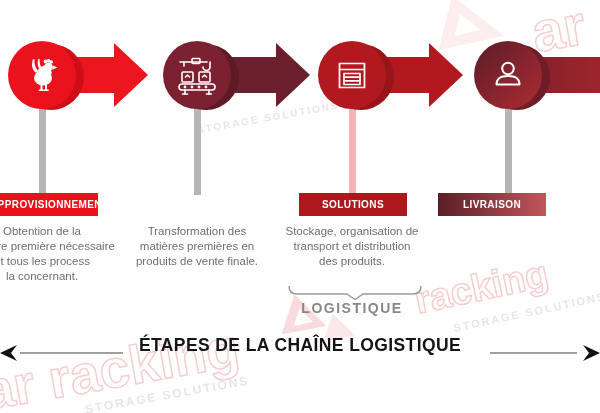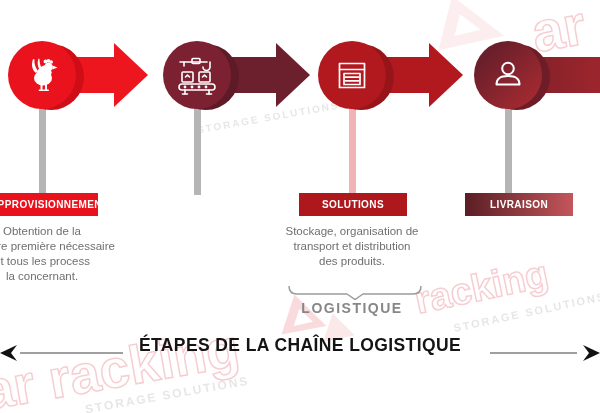--- a/index.html
+++ b/index.html
@@ -113,20 +113,23 @@
         <path d="M8.5,41 h5 M32.5,41 h5"></path>
       </g>
       <g fill="#ffffff">
         <circle cx="11" cy="34" r="1.4"></circle>
           <circle cx="18" cy="34" r="1.4"></circle>
         <circle cx="25" cy="34" r="1.4"></circle>
           <circle cx="32" cy="34" r="1.4"></circle>
       </g>
     </svg>
   </div>
+  <div class="desc" style="left:127px;width:140px;">Transformation des
+matières premières en
+produits de vente finale.</div>
 
   <div class="stem stem-pink" style="left:348.5px;"></div>
   <svg class="arrow" style="left:352px;" width="111" height="64">
     <polygon points="0,14 77,14 77,0 111,32 77,64 77,50 0,50" fill="#b2191e"></polygon>
   </svg>
   <div class="shadow-circle sh3" style="left:328px;"></div>
   <div class="circle c3" style="left:318px;">
     <svg width="40" height="40" viewBox="0 0 40 40">
       <g stroke="#ffffff" stroke-width="1.7" fill="none" stroke-linecap="round" stroke-linejoin="round">
         <rect x="7.5" y="8.5" width="25" height="24"></rect>
@@ -154,21 +157,21 @@
   </svg>
   <div class="shadow-circle sh4" style="left:484px;"></div>
   <div class="circle c4" style="left:474px;">
     <svg width="44" height="44" viewBox="0 0 44 44">
       <g stroke="#ffffff" stroke-width="2" fill="none" stroke-linecap="round" stroke-linejoin="round">
         <circle cx="22" cy="15.5" r="5.8"></circle>
         <path d="M10.5,31.5 C10.5,25 14.5,23 22,23 C29.5,23 33.5,25 33.5,31.5 Z"></path>
       </g>
     </svg>
   </div>
-  <div class="bar bar4" style="left:465px;">LIVRAISON</div>
+  <div class="bar bar4" style="left:438px;">LIVRAISON</div>
 
   <svg class="bracket" width="134" height="14" viewBox="0 0 134 14">
     <path d="M1,0 Q1,8 9,8 L59,8 L67,13.5 L75,8 L125,8 Q133,8 133,0" stroke="#9b9b9b" stroke-width="1.5" fill="none" stroke-linecap="round" stroke-linejoin="round"></path>
   </svg>
   <div class="group-label">LOGISTIQUE</div>
 
   <svg class="footer-chev" style="left:0px;" width="17" height="16">
     <polygon points="17,0 0,8 17,16 11,8" fill="#111111"></polygon>
   </svg>
   <div class="footer-line" style="left:20px;width:103px;"></div>

